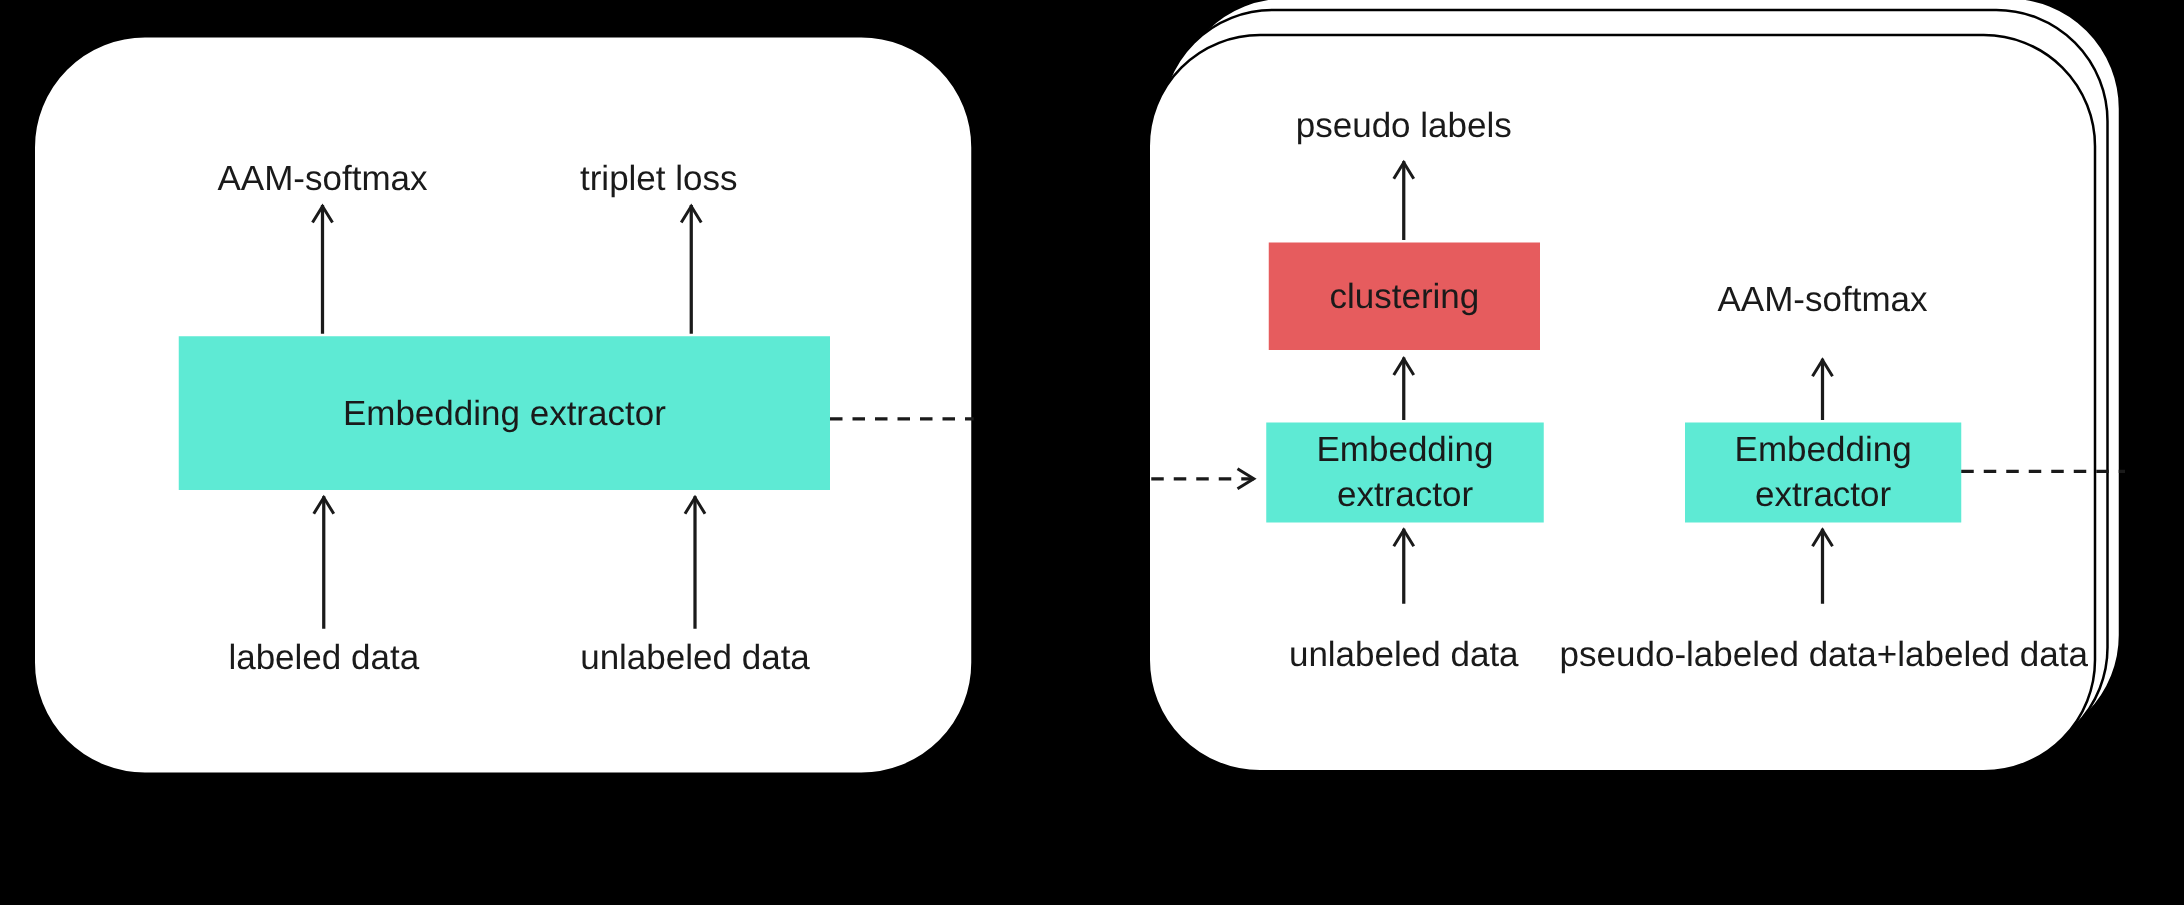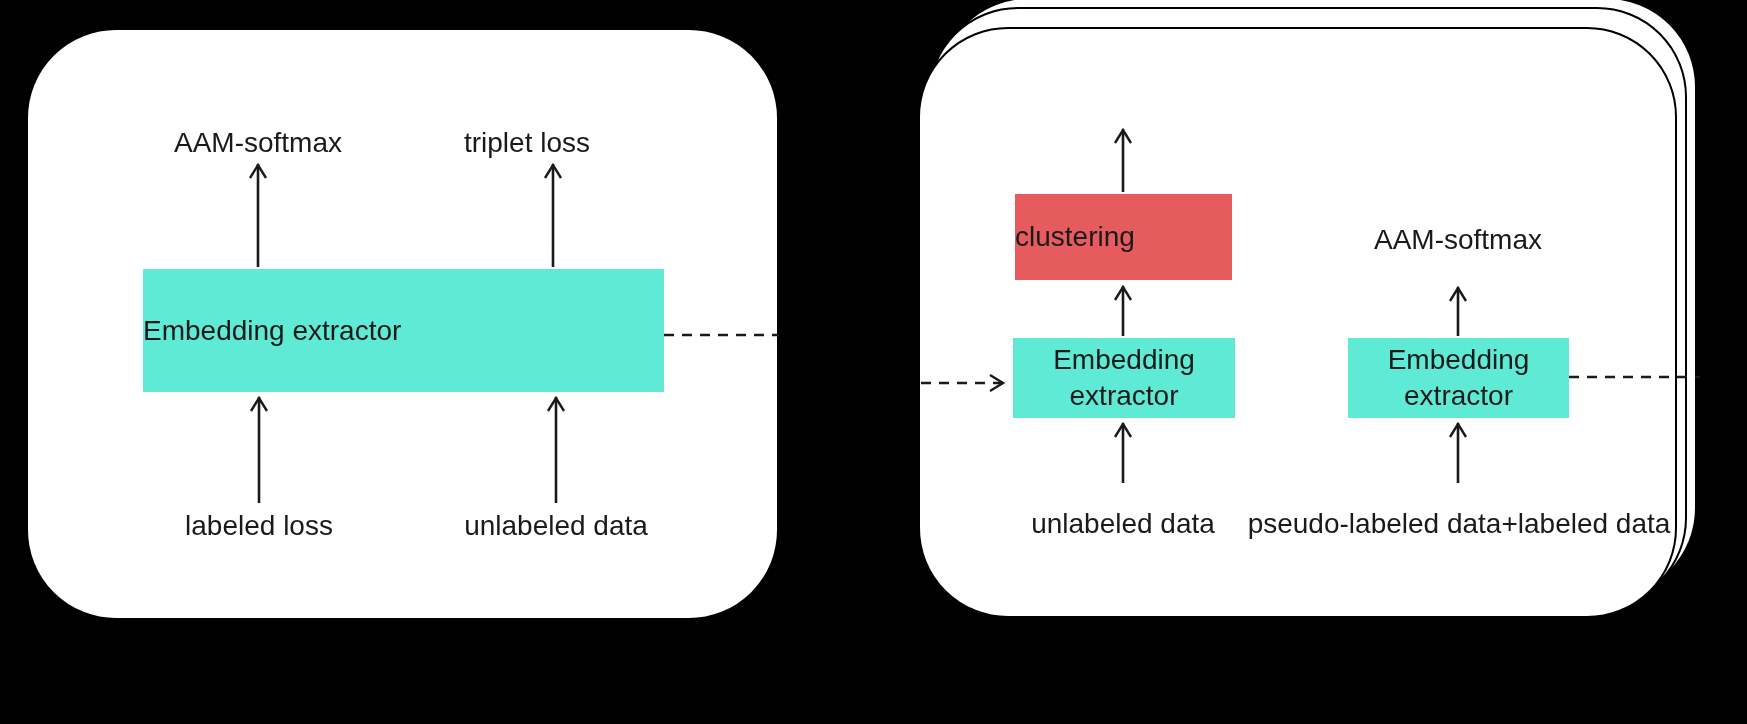--- a/index.html
+++ b/index.html
@@ -28,20 +28,21 @@
     transform:translate(-50%,-50%);
     font-size:28px;
     line-height:1.15;
     white-space:nowrap;
     color:#1a1a1a;
   }
   .box{
     position:absolute;
     display:flex;
     align-items:center;
+    justify-content:center;
     text-align:center;
     font-size:28px;
     line-height:1.28;
     color:#1a1a1a;
     box-sizing:border-box;
   }
   .box.orange{ background:#5eead4; }
   .box.red{ background:#E65C5E; }
 
   .box-extractor-main{ left:143px; top:269px; width:521px; height:123px; }
@@ -62,23 +63,24 @@
 
   <div class="card stack-back"></div>
   <div class="card stack-mid"></div>
   <div class="card panel-right"></div>
 
   <div class="lbl" style="left:258px; top:143px;">AAM-softmax</div>
   <div class="lbl" style="left:527px; top:143px;">triplet loss</div>
   <div class="box orange box-extractor-main">
     <span>Embedding extractor</span>
   </div>
-  <div class="lbl" style="left:259px; top:526px;">labeled loss</div>
+  <div class="lbl" style="left:259px; top:526px;">labeled data</div>
   <div class="lbl" style="left:556px; top:526px;">unlabeled data</div>
 
+  <div class="lbl" style="left:1123px; top:101px;">pseudo labels</div>
   <div class="box red box-clustering">
     <span>clustering</span>
   </div>
   <div class="box orange box-extractor-unlabeled">
     <span>Embedding extractor</span>
   </div>
   <div class="lbl" style="left:1123px; top:524px;">unlabeled data</div>
 
   <div class="lbl" style="left:1458px; top:240px;">AAM-softmax</div>
   <div class="box orange box-extractor-pseudo">

